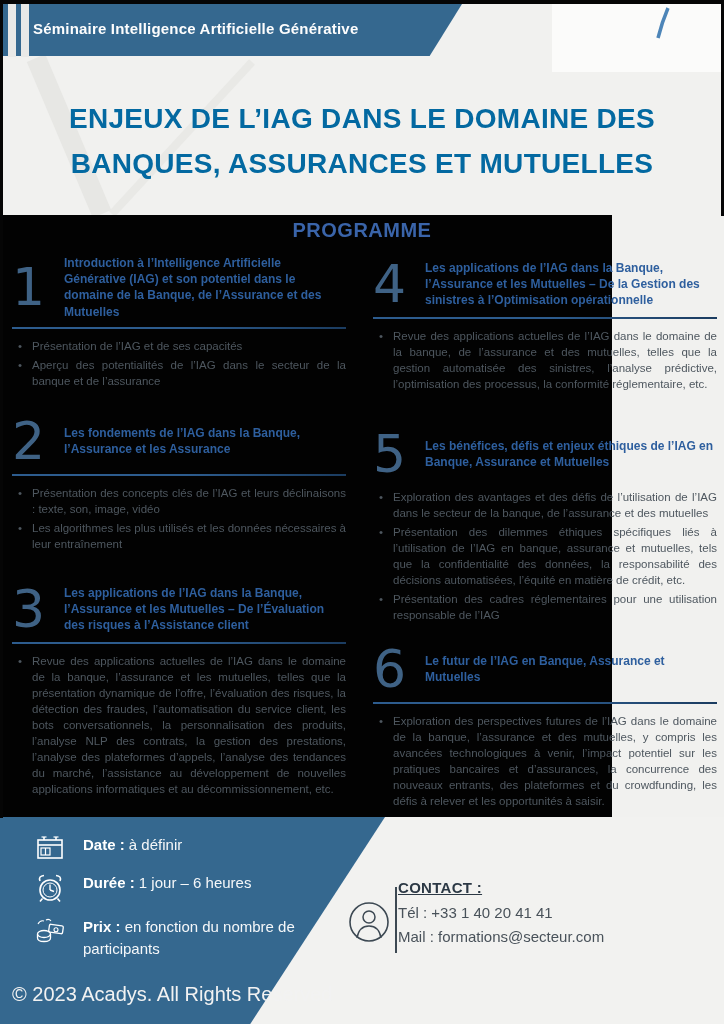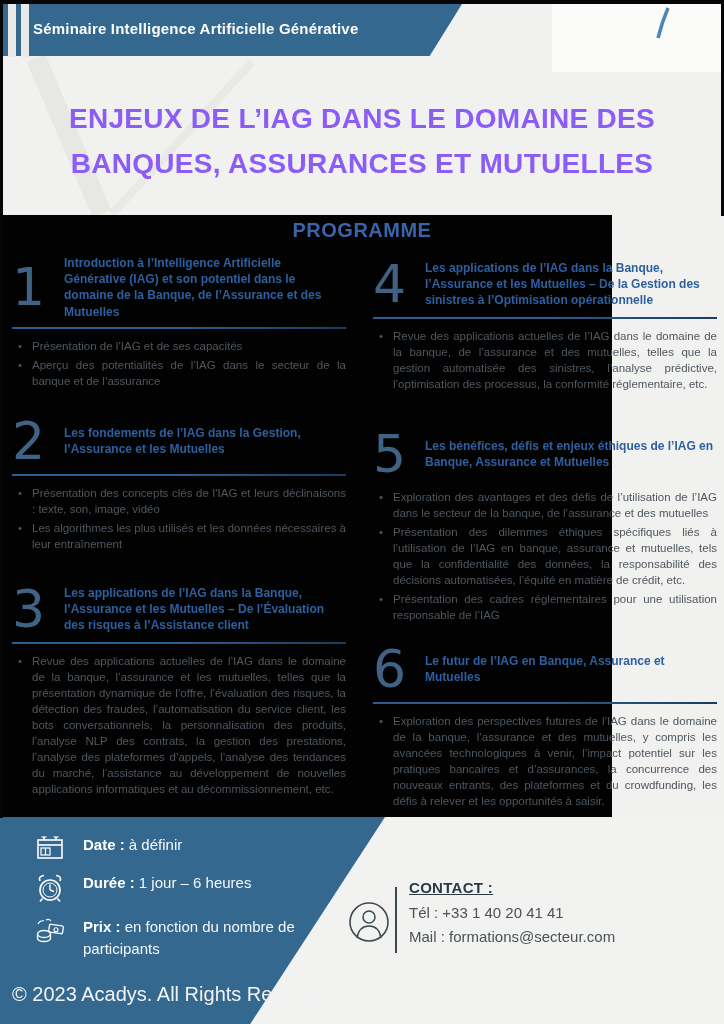--- a/index.html
+++ b/index.html
@@ -24,21 +24,21 @@
   .deco-bar.b1{left:8px;}
   .deco-bar.b2{left:21px;}
   .logo-box{position:absolute;left:552px;top:4px;width:169px;height:68px;background:#fbfbfa;z-index:11;}
   .logo-text{position:absolute;left:14px;top:26px;font-size:32px;font-weight:bold;letter-spacing:.5px;color:#141414;line-height:1;}
   .logo-text .gray{color:#a3a3a3;}
   .logo-slash{position:absolute;left:98px;top:2px;width:24px;height:34px;}
 
   .watermark{position:absolute;left:14px;top:56px;z-index:1;}
 
   .main-title{position:absolute;left:0;top:96px;width:724px;text-align:center;z-index:5;}
-  .main-title div{font-size:28px;font-weight:bold;color:#8b5cf6;line-height:45px;letter-spacing:.3px;}
+  .main-title div{font-size:28px;font-weight:bold;color:#0369a1;line-height:45px;letter-spacing:.3px;}
 
   
   .program{position:absolute;left:0;top:215px;width:612px;height:602px;background:#020202;z-index:30;}
   .program-heading{position:absolute;left:0;top:4px;width:724px;text-align:center;
     font-size:20px;font-weight:bold;color:#3a64a9;letter-spacing:.5px;}
   .col{position:absolute;top:0;height:602px;}
   .col-left{left:12px;width:334px;}
   .col-right{left:373px;width:344px;}
   .prog-section{position:absolute;left:0;width:100%;}
   .sec-head{display:flex;align-items:center;}
@@ -55,21 +55,21 @@
   .footer{position:absolute;left:0;top:817px;width:724px;height:245px;background:#f2f2f0;z-index:30;}
   .footer-blue{position:absolute;left:0;top:0;width:385px;height:207px;background:#35688f;
     clip-path:polygon(0 0,100% 0,65% 100%,0 100%);}
   .f-row{position:absolute;left:34px;display:flex;align-items:flex-start;}
   .f-icon{flex:0 0 32px;width:32px;}
   .f-text{margin-left:17px;width:235px;font-size:15px;line-height:22px;color:#f5f7f9;}
   .f-text .lbl{font-weight:bold;color:#ffffff;}
   .copyright{position:absolute;left:12px;top:166px;font-size:20px;color:#f2f2f2;}
   .person-wrap{position:absolute;left:348px;top:84px;}
   .contact-divider{position:absolute;left:395px;top:70px;width:2px;height:66px;background:#3d4953;}
-  .contact{position:absolute;left:409px;top:62px;}
+  .contact{position:absolute;left:398px;top:62px;}
   .contact-heading{font-size:15px;font-weight:bold;color:#2c3945;text-decoration:underline;margin-bottom:5px;letter-spacing:.3px;}
   .contact-line{font-size:15px;color:#49525a;line-height:24px;}
   svg{display:block;}
 </style>
 </head>
 <body>
 
 <div class="page">
   <div class="edge-top"></div>
   <div class="edge-left"></div>
@@ -110,21 +110,21 @@
         <div class="sec-line"></div>
         <ul class="sec-bullets">
           <li>Présentation de l’IAG et de ses capacités</li>
           <li>Aperçu des potentialités de l’IAG dans le secteur de la banque et de l’assurance</li>
         </ul>
       </section>
 
       <section class="prog-section" style="top:200px">
         <div class="sec-head">
           <div class="sec-num">2</div>
-          <div class="sec-title">Les fondements de l’IAG dans la Gestion, l’Assurance et les Mutuelles</div>
+          <div class="sec-title">Les fondements de l’IAG dans la Banque, l’Assurance et les Assurance</div>
         </div>
         <div class="sec-line"></div>
         <ul class="sec-bullets">
           <li>Présentation des concepts clés de l’IAG et leurs déclinaisons : texte, son, image, vidéo</li>
           <li>Les algorithmes les plus utilisés et les données nécessaires à leur entraînement</li>
         </ul>
       </section>
 
       <section class="prog-section" style="top:368px">
         <div class="sec-head">

